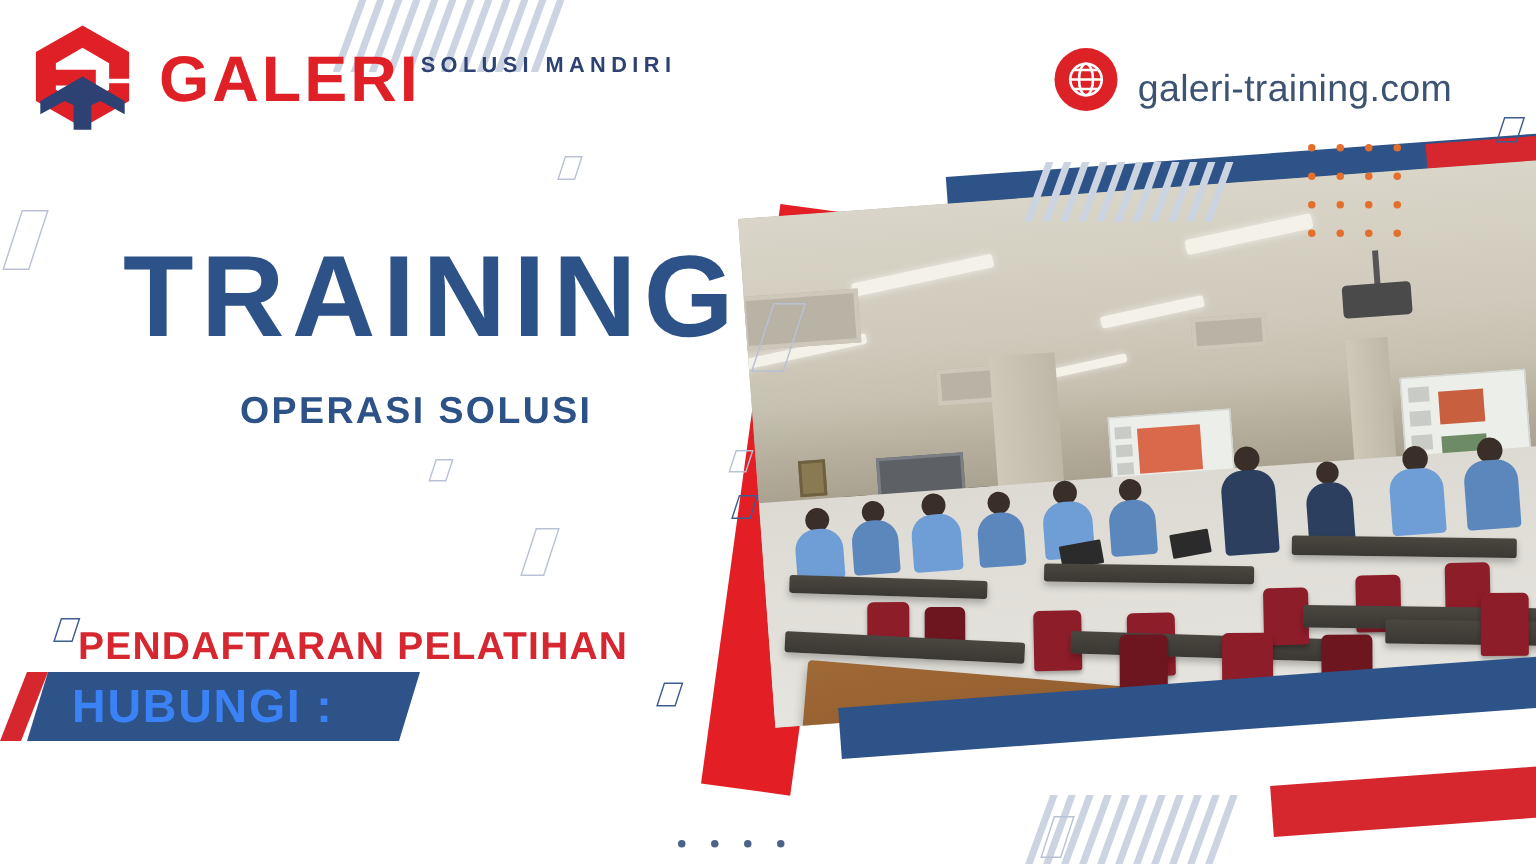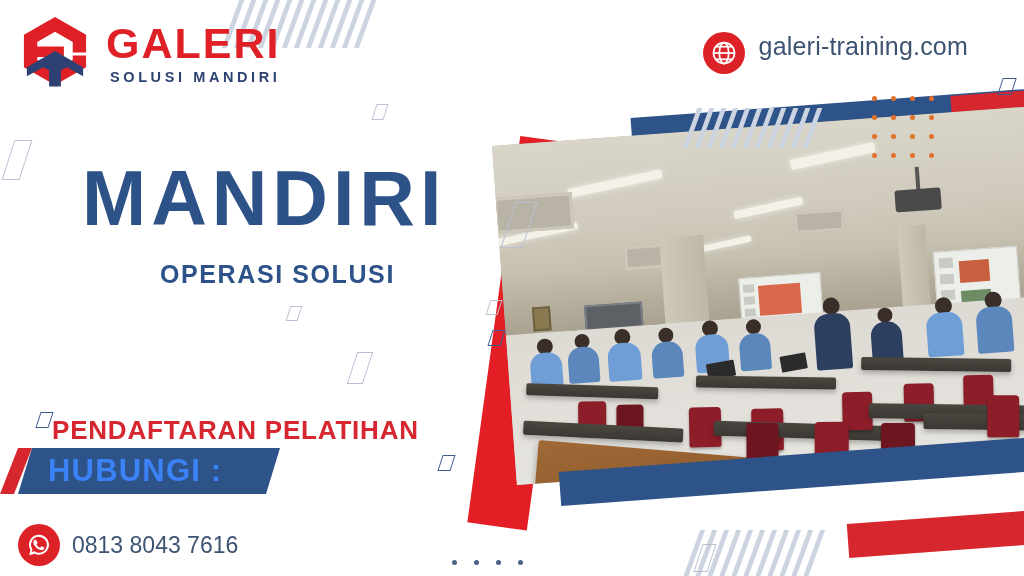--- a/index.html
+++ b/index.html
@@ -205,41 +205,41 @@
   .laptop { background: #2b2b2b; border-radius: 1px; }
 
   
   .logo-block {
     position: absolute;
     left: 18px; top: 14px;
     display: flex;
     align-items: center;
     gap: 14px;
   }
-  .logo-text-wrap { display: flex; flex-direction: column; line-height: 1; text-align: right; }
+  .logo-text-wrap { display: flex; flex-direction: row; line-height: 1; }
   .logo-name {
     font-size: 43px;
     font-weight: bold;
     color: #e02027;
     letter-spacing: 2px;
   }
   .logo-sub {
     font-size: 14.5px;
     font-weight: bold;
     color: #2d4272;
     letter-spacing: 3.6px;
     margin-top: 5px;
   }
 
   
   .site-block {
     position: absolute;
     right: 56px; top: 32px;
     display: flex;
-    align-items: flex-start;
+    align-items: flex-end;
     gap: 14px;
   }
   .circ-icon {
     width: 42px; height: 42px;
     border-radius: 50%;
     background: #dc2127;
     display: flex;
     align-items: center;
     justify-content: center;
     flex: 0 0 auto;
@@ -528,35 +528,26 @@
         <circle cx="12" cy="12" r="9"></circle>
         <ellipse cx="12" cy="12" rx="4" ry="9"></ellipse>
         <line x1="3" y1="12" x2="21" y2="12"></line>
         <line x1="4.8" y1="6.6" x2="19.2" y2="6.6"></line>
         <line x1="4.8" y1="17.4" x2="19.2" y2="17.4"></line>
       </svg>
     </span>
     <span class="site-url">galeri-training.com</span>
   </div>
 
-  <div class="headline">MANDIRI</div>
+  <div class="headline">TRAINING</div>
   <div class="subhead">OPERASI SOLUSI</div>
 
   <div class="cta-red">PENDAFTARAN PELATIHAN</div>
   <div class="cta-banner">
     <div class="edge"></div>
     <div class="body"></div>
     <div class="label">HUBUNGI :</div>
   </div>
 
   <div class="contact-row">
-    <div class="contact-item">
-      <span class="circ-icon">
-        <svg width="26" height="26" viewBox="0 0 24 24">
-          <path fill="#ffffff" d="M12 2.6A9.2 9.2 0 0 0 4.1 16.5L3 21.4l5-1.3A9.2 9.2 0 1 0 12 2.6zm0 1.9a7.3 7.3 0 0 1 0 14.6 7.2 7.2 0 0 1-3.8-1.1l-.3-.2-2.6.7.7-2.5-.2-.3A7.3 7.3 0 0 1 12 4.5z"></path>
-          <path fill="#ffffff" d="M9.4 7.6c-.2-.4-.4-.4-.6-.4h-.5c-.2 0-.5.1-.7.4-.3.3-.9.9-.9 2.1s.9 2.4 1 2.6c.1.2 1.7 2.8 4.3 3.8 2.1.8 2.6.7 3 .6.5-.1 1.5-.6 1.7-1.2.2-.6.2-1.1.2-1.2-.1-.1-.3-.2-.6-.3l-1.6-.8c-.2-.1-.4-.1-.6.1l-.8 1c-.1.2-.3.2-.5.1a5.9 5.9 0 0 1-1.8-1.1 6.6 6.6 0 0 1-1.2-1.6c-.1-.2 0-.4.1-.5l.4-.5c.1-.2.2-.3.3-.5 0-.2 0-.3-.1-.5l-.8-1.9z"></path>
-        </svg>
-      </span>
-      <span class="contact-text">0813 8043 7616</span>
-    </div>
   </div>
 
 </div>
 
 </body></html>

